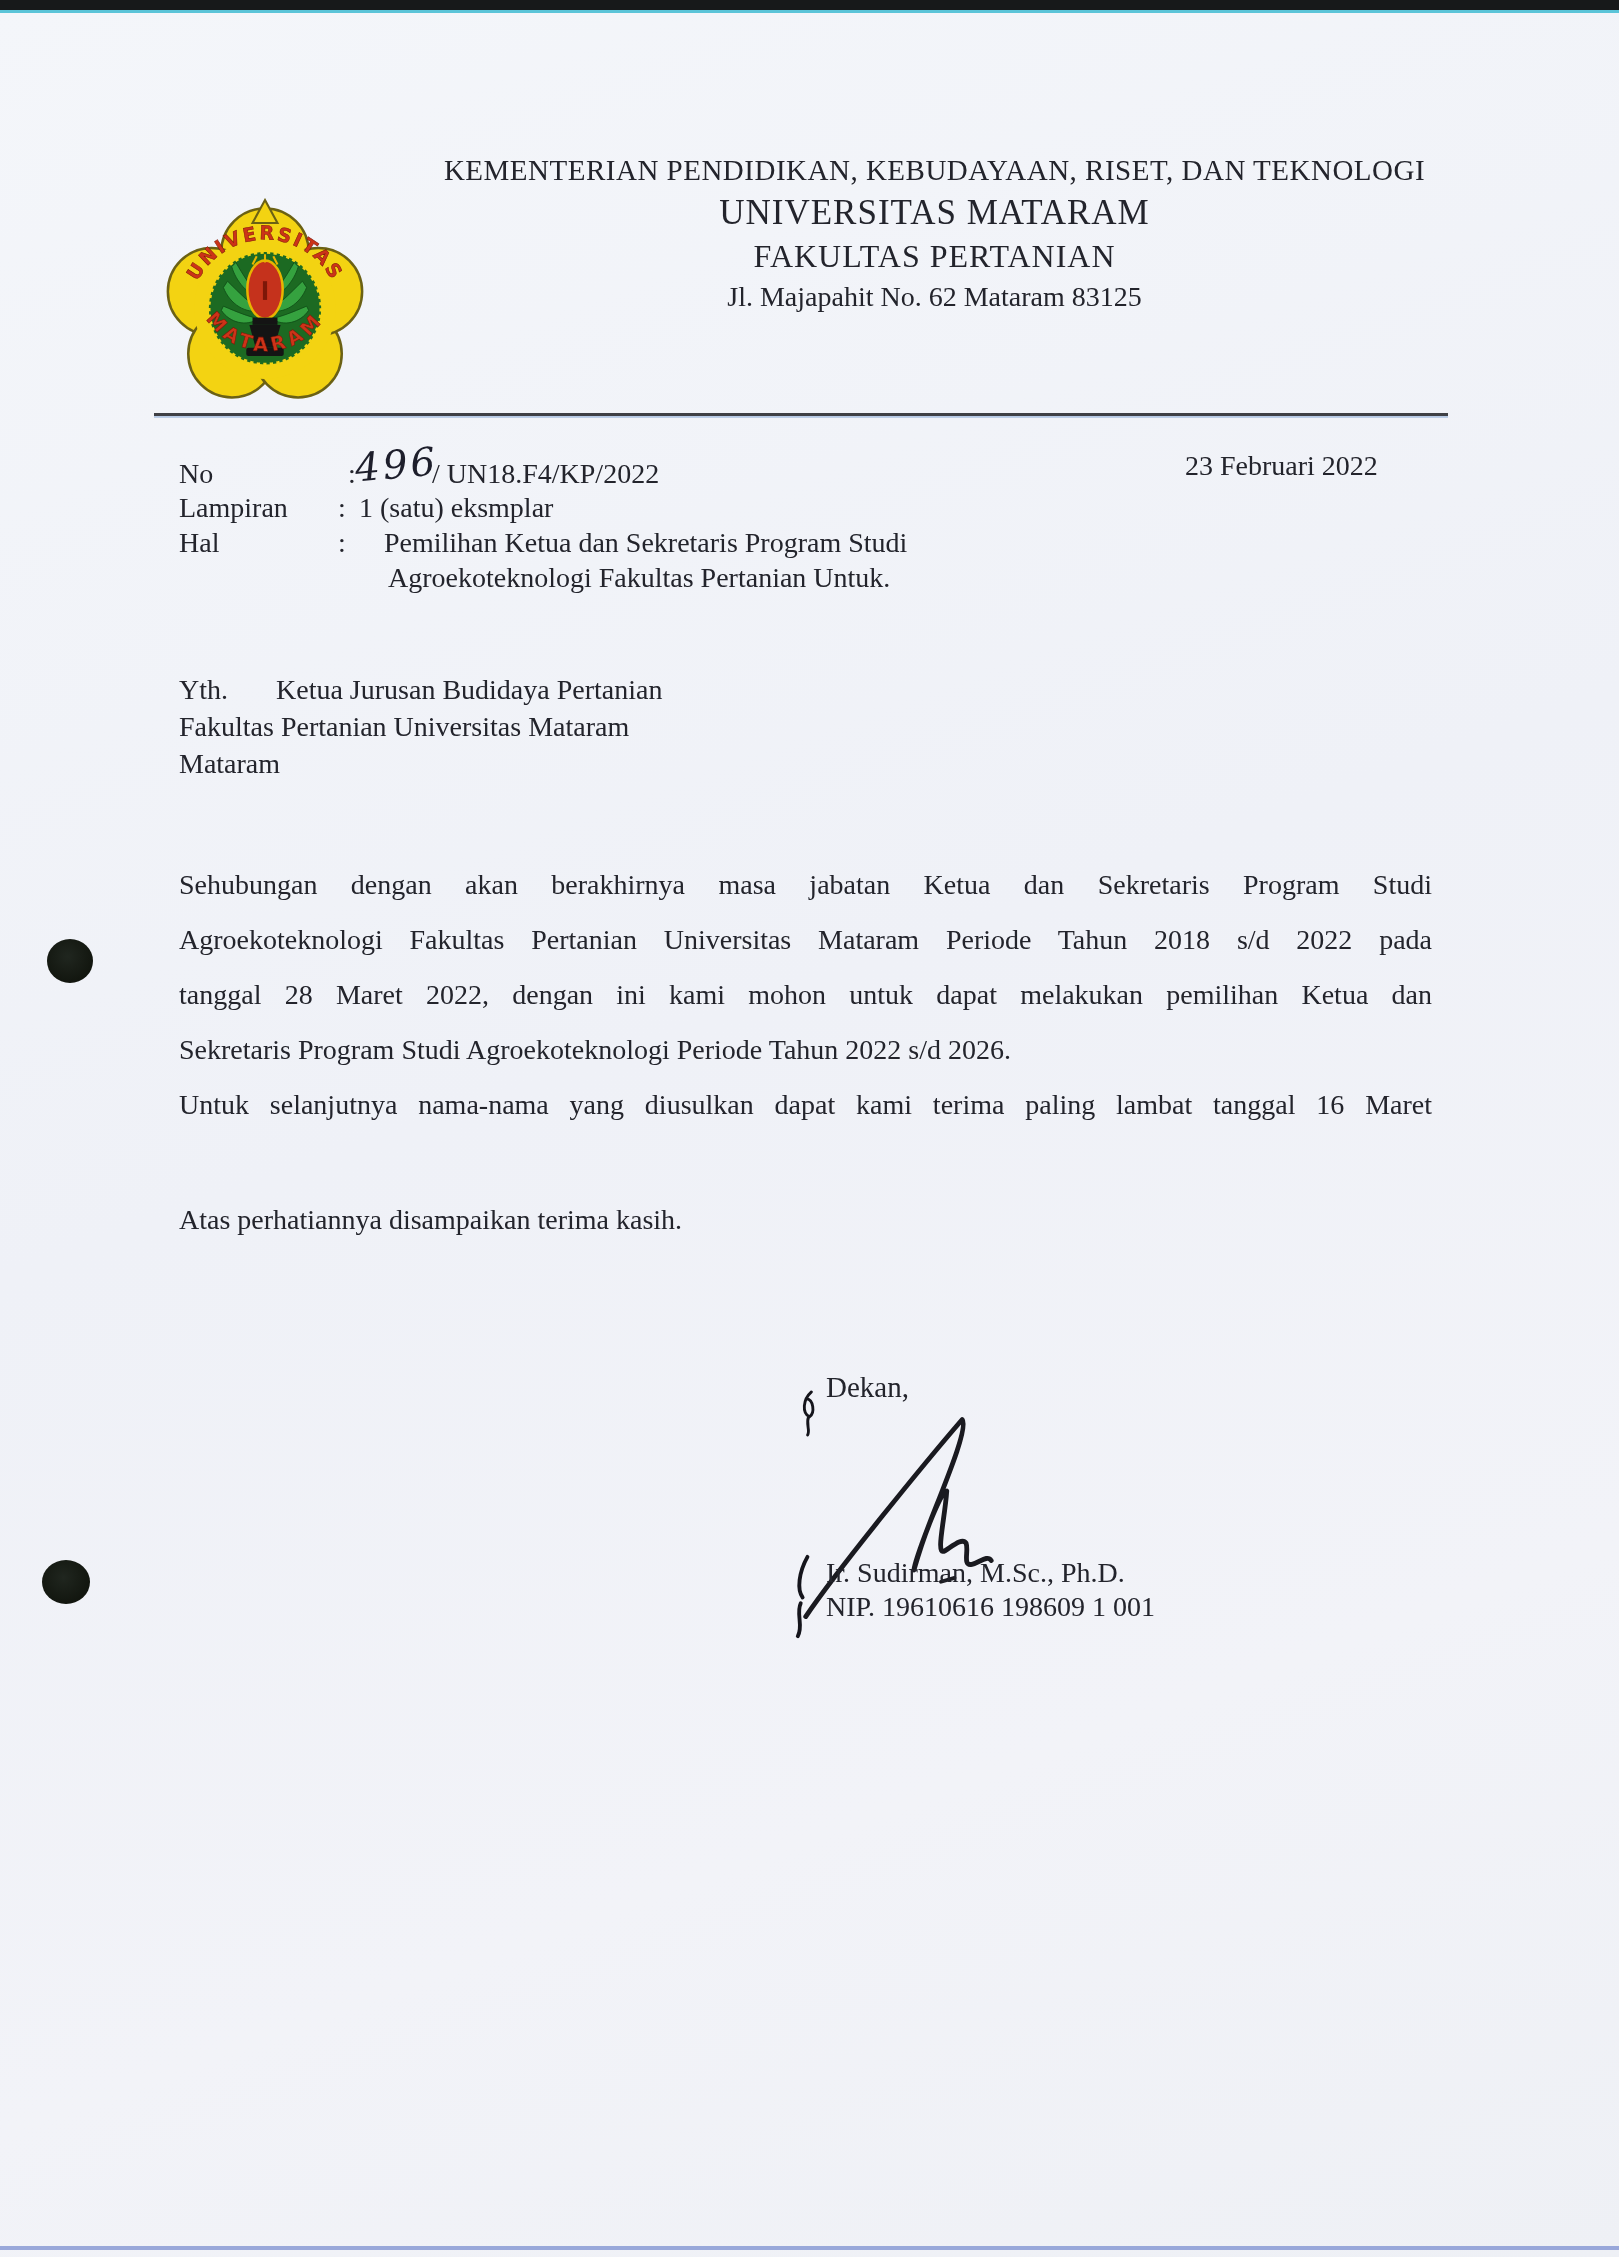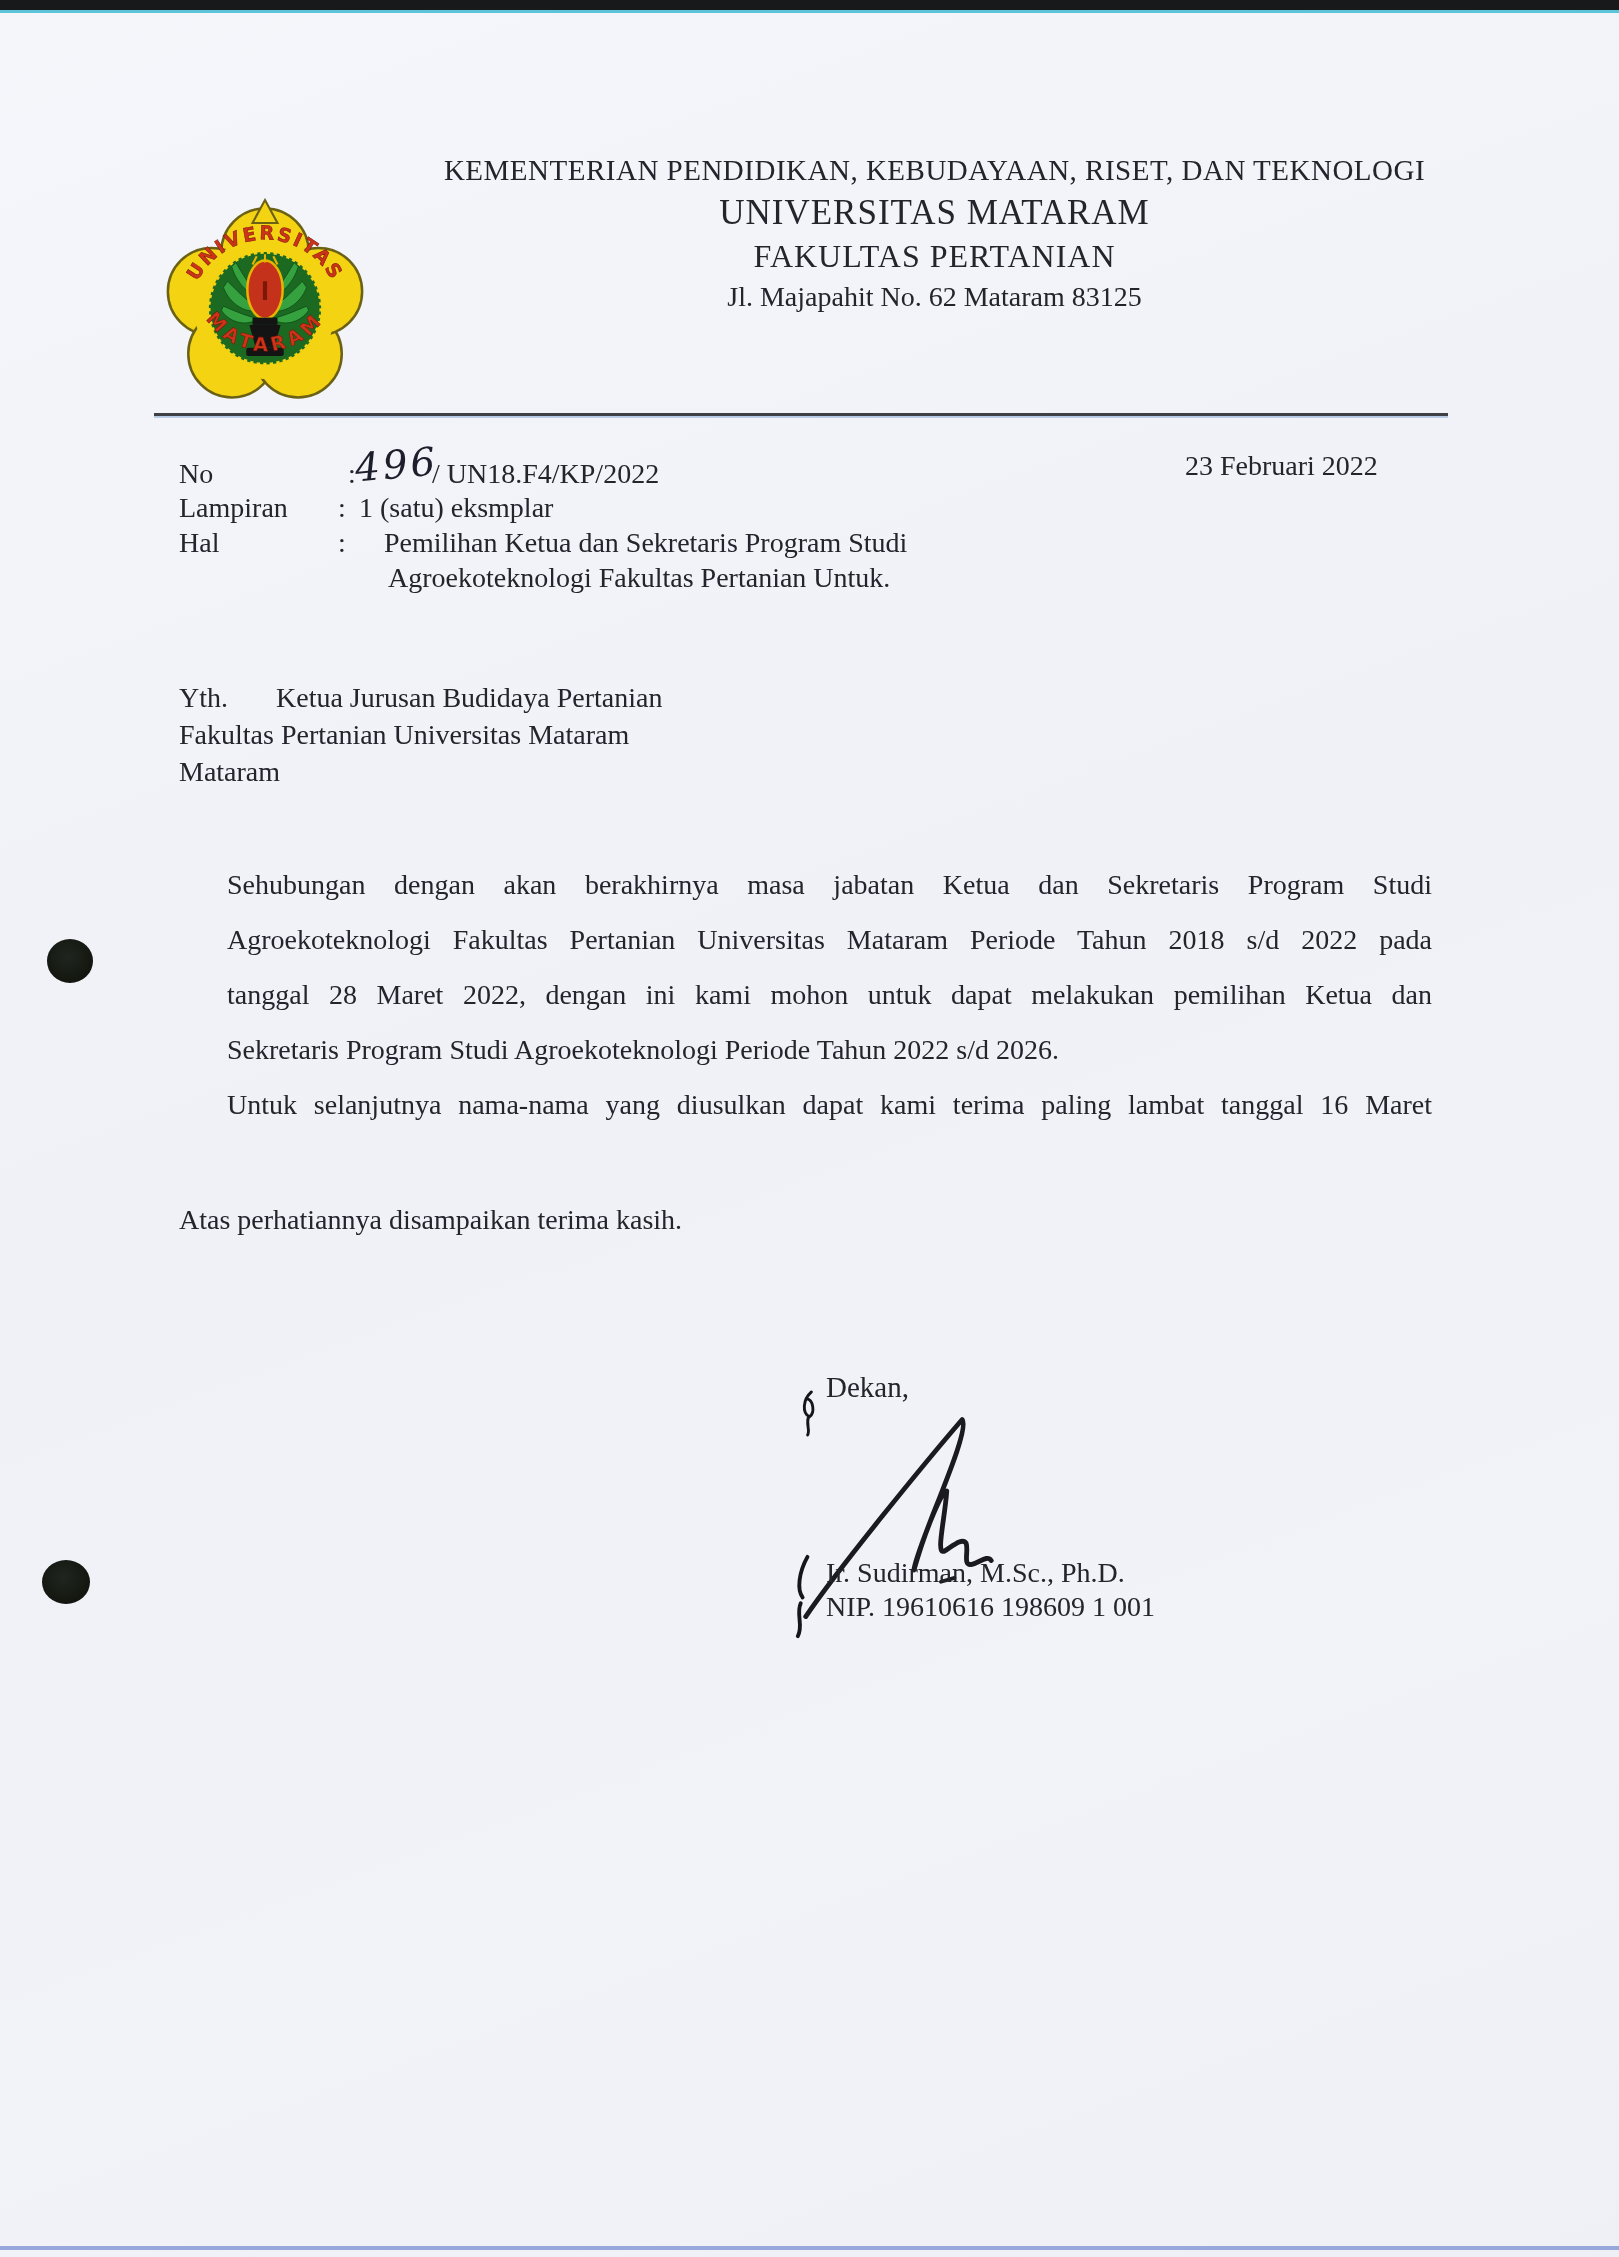--- a/index.html
+++ b/index.html
@@ -28,24 +28,24 @@
   .h4{top:281px;font-size:28px;}
   .h5{top:317px;font-size:28px;}
   .email{color:#2431b8;text-decoration:underline;cursor:pointer;}
   .rule{left:154px;top:413px;width:1294px;height:2.9px;background:#3f4045;box-shadow:0 1.9px 0 rgba(110,150,205,.45);}
   
   .m{font-size:28px;line-height:35px;white-space:nowrap;}
   .hand{font-family:"DejaVu Serif",serif;font-style:italic;font-size:39px;letter-spacing:2.9px;transform:rotate(-5deg);color:#1d1e2b;}
   .date{left:1185px;top:450px;font-size:28px;font-family:Liberation Serif, serif;}
   
   .rcpt{left:179px;top:671px;font-size:28px;line-height:37px;white-space:nowrap;}
-  .yth{display:inline-block;width:97px;margin-top:8px;}
+  .yth{display:inline-block;width:97px;}
   
   .body-block{left:179px;top:857px;width:1253px;font-size:28px;}
-  .bline{height:55px;line-height:55px;text-align:justify;text-align-last:justify;white-space:normal;margin-left:48px;}
+  .bline{height:55px;line-height:55px;text-align:justify;text-align-last:justify;white-space:normal;}
   .bline.left{text-align-last:left;}
   .closing{left:179px;top:1192px;width:1253px;font-size:28px;height:55px;line-height:55px;}
   
   .dekan{left:826px;top:1371px;font-size:29px;}
   .sig-name{left:826px;top:1557px;font-size:28px;white-space:nowrap;}
   .sig-nip{left:826px;top:1591px;font-size:28px;white-space:nowrap;}
   svg{display:block;}
 </style>
 </head>
 <body>

